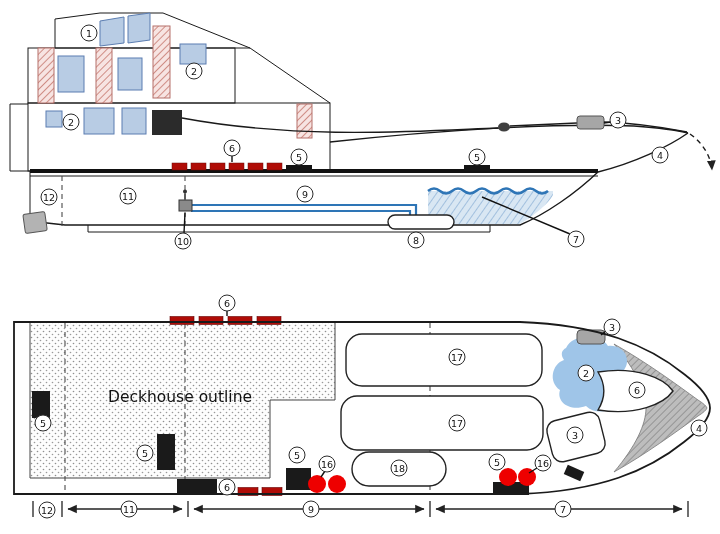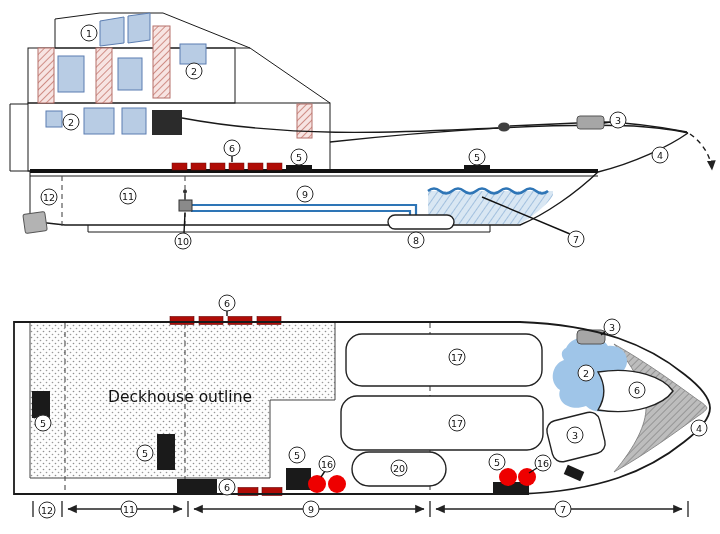--- a/index.html
+++ b/index.html
@@ -221,20 +221,20 @@
       <div class="callout" style="left: 637px; top: 390px;">6</div>
       <div class="callout" style="left: 43px; top: 423px;">5</div>
       <div class="callout" style="left: 457px; top: 423px;">17</div>
       <div class="callout" style="left: 699px; top: 428px;">4</div>
       <div class="callout" style="left: 575px; top: 435px;">3</div>
       <div class="callout" style="left: 145px; top: 453px;">5</div>
       <div class="callout" style="left: 297px; top: 455px;">5</div>
       <div class="callout" style="left: 327px; top: 464px;">16</div>
       <div class="callout" style="left: 497px; top: 462px;">5</div>
       <div class="callout" style="left: 543px; top: 463px;">16</div>
-      <div class="callout" style="left: 399px; top: 468px;">20</div>
+      <div class="callout" style="left: 399px; top: 468px;">18</div>
       <div class="callout" style="left: 227px; top: 487px;">6</div>
       <div class="callout" style="left: 47px; top: 510px;">12</div>
       <div class="callout" style="left: 129px; top: 509px;">11</div>
       <div class="callout" style="left: 311px; top: 509px;">9</div>
       <div class="callout" style="left: 563px; top: 509px;">7</div>
     </div>
 </div>
 
 </body></html>

